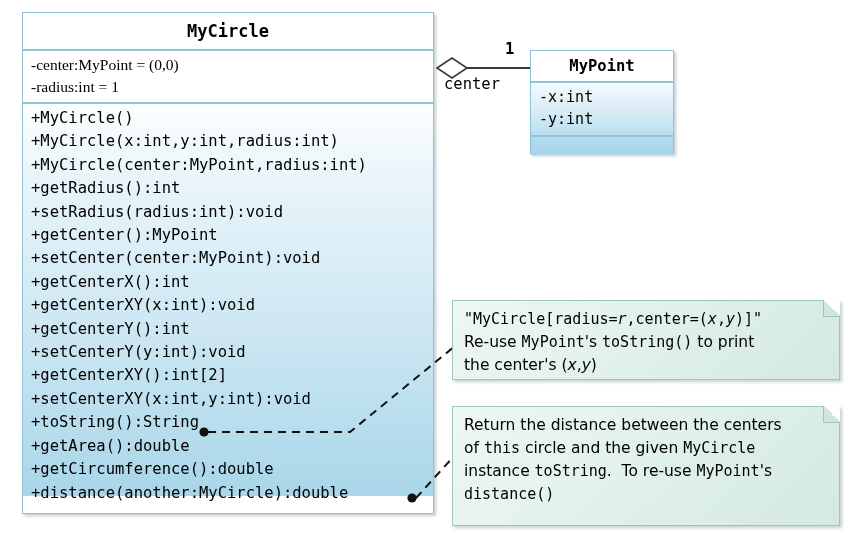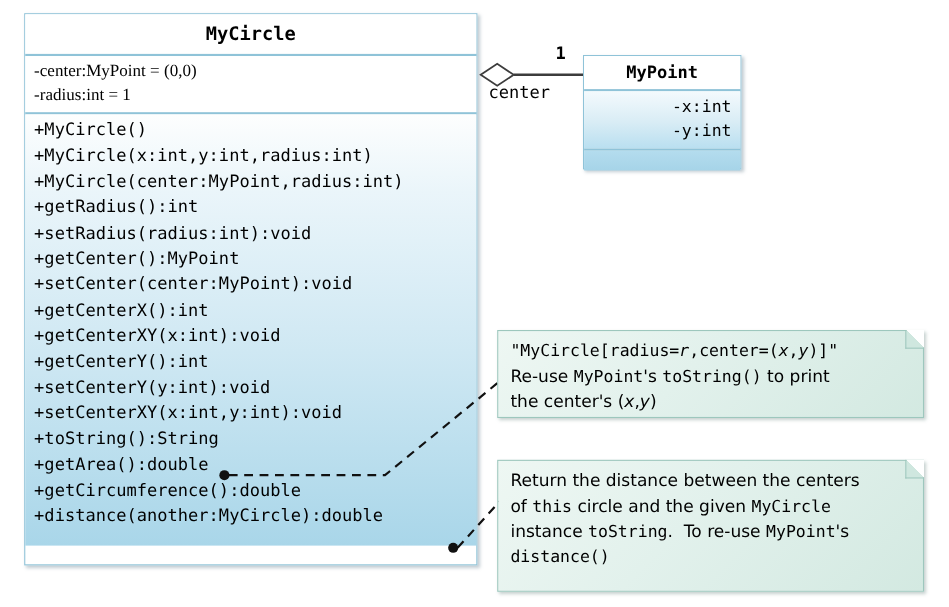--- a/index.html
+++ b/index.html
@@ -61,21 +61,20 @@
   #mypoint{
     left:530px;top:50px;width:144px;height:104px;
   }
   #mypoint .cls-title{
     height:30px;line-height:30px;font-size:15.5px;
     background:#ffffff;
   }
   #mypoint .cls-attrs{
     padding:3px 8px 3px 8px;height:52px;
     background:linear-gradient(to bottom,#f4fafd 0%,#d8ecf5 55%,#b9dff0 100%);
-    text-align:right;
   }
   #mypoint .cls-attrs .row{font-size:15px;line-height:22px;}
   #mypoint .cls-ops{
     height:18px;
     background:linear-gradient(to bottom,#b4dcee 0%,#a6d4e8 100%);
   }
 
   
   .assoc-label{
     position:absolute;
@@ -101,21 +100,21 @@
     background:linear-gradient(45deg,#cfe7df 0%,#cfe7df 50%,#ffffff 50%,#ffffff 100%);
     border-left:1px solid #9dc7bd;
     border-bottom:1px solid #9dc7bd;
   }
   .note .nbody{padding:7px 10px 6px 11px;}
   .note .nline{white-space:pre-wrap;font-size:15.5px;line-height:23px;}
   code{font-family:"DejaVu Sans Mono",monospace;font-size:15px;}
   i{font-style:italic;}
 
   #note1{left:452px;top:300px;width:388px;height:80px;}
-  #note2{left:452px;top:406px;width:388px;height:120px;margin-top:12px;}
+  #note2{left:452px;top:406px;width:388px;height:120px;}
 
   svg.overlay{position:absolute;left:0;top:0;width:863px;height:552px;pointer-events:none;}
 </style>
 </head>
 <body>
 
 <div id="canvas">
 
   <div class="umlclass" id="mycircle">
     <div class="cls-title">MyCircle</div>
@@ -130,20 +129,21 @@
       <div class="row">+MyCircle(x:int,y:int,radius:int)</div>
       <div class="row">+MyCircle(center:MyPoint,radius:int)</div>
       <div class="row">+getRadius():int</div>
       <div class="row">+setRadius(radius:int):void</div>
       <div class="row">+getCenter():MyPoint</div>
       <div class="row">+setCenter(center:MyPoint):void</div>
       <div class="row">+getCenterX():int</div>
       <div class="row">+getCenterXY(x:int):void</div>
       <div class="row">+getCenterY():int</div>
       <div class="row">+setCenterY(y:int):void</div>
+      <div class="row">+getCenterXY():int[2]</div>
       <div class="row">+setCenterXY(x:int,y:int):void</div>
       <div class="row">+toString():String</div>
       <div class="row">+getArea():double</div>
       <div class="row">+getCircumference():double</div>
       <div class="row">+distance(another:MyCircle):double</div>
     </div>
   </div>
 
   <div class="umlclass" id="mypoint">
     <div class="cls-title">MyPoint</div>

